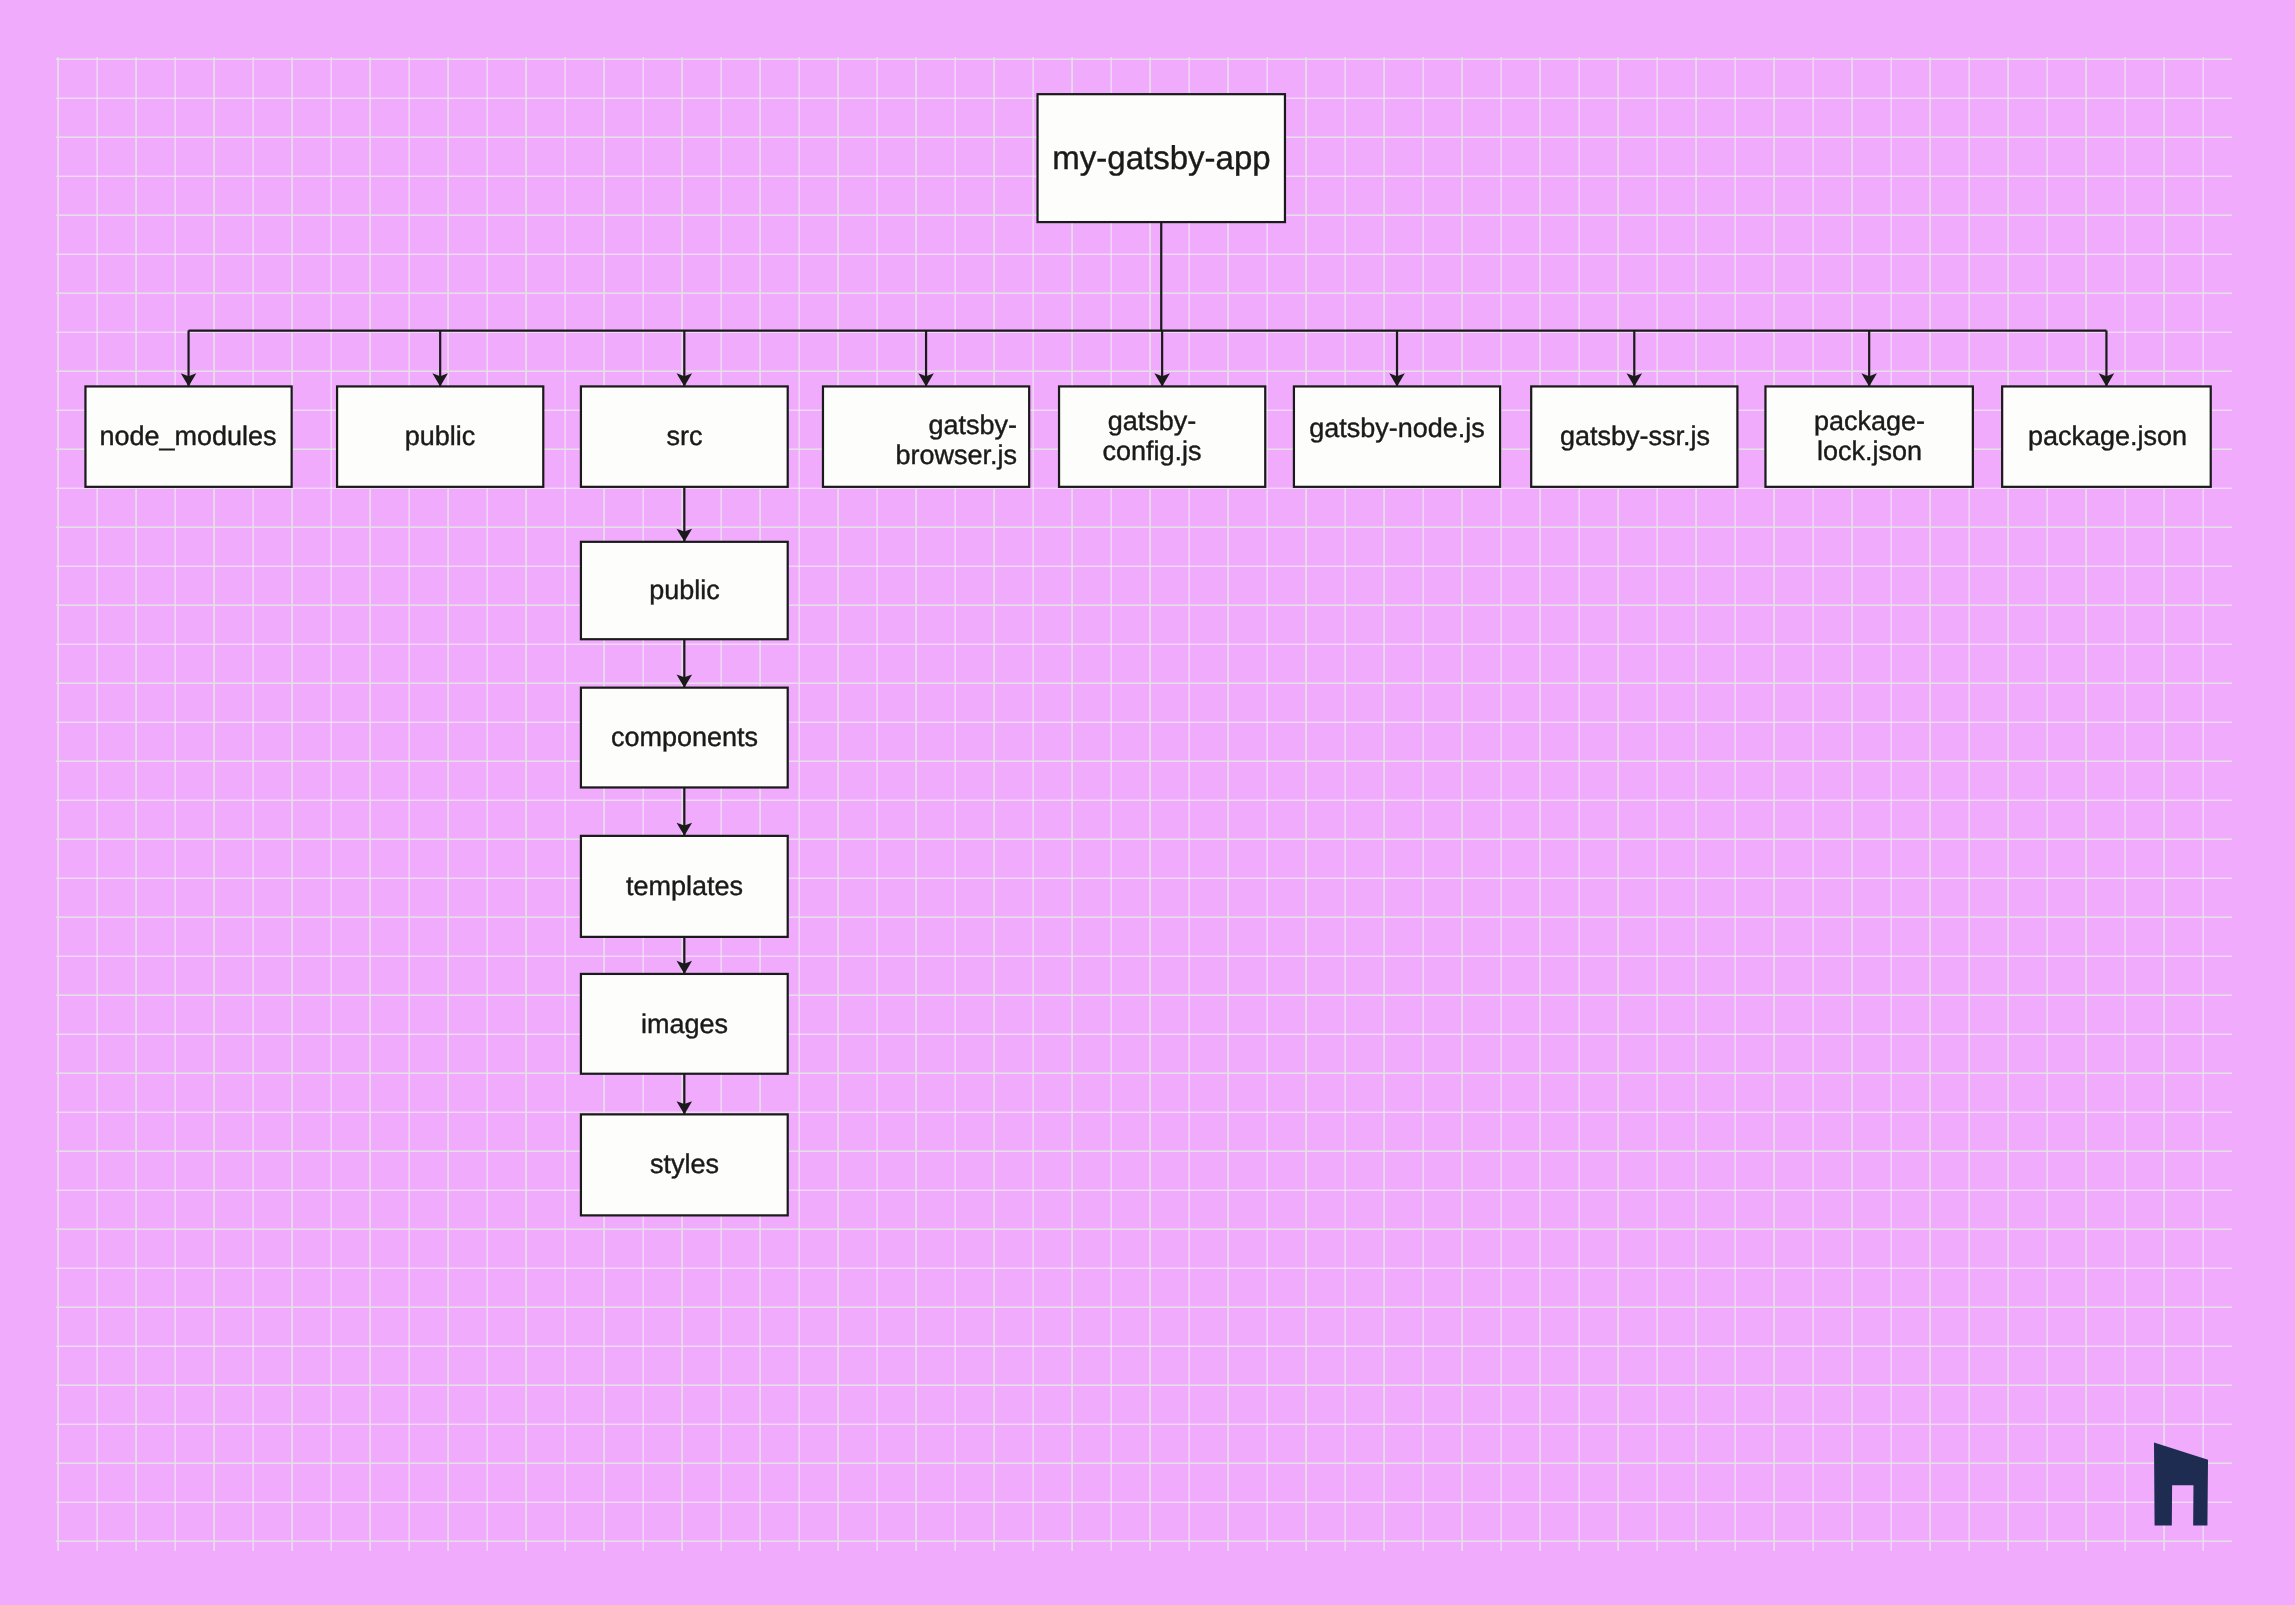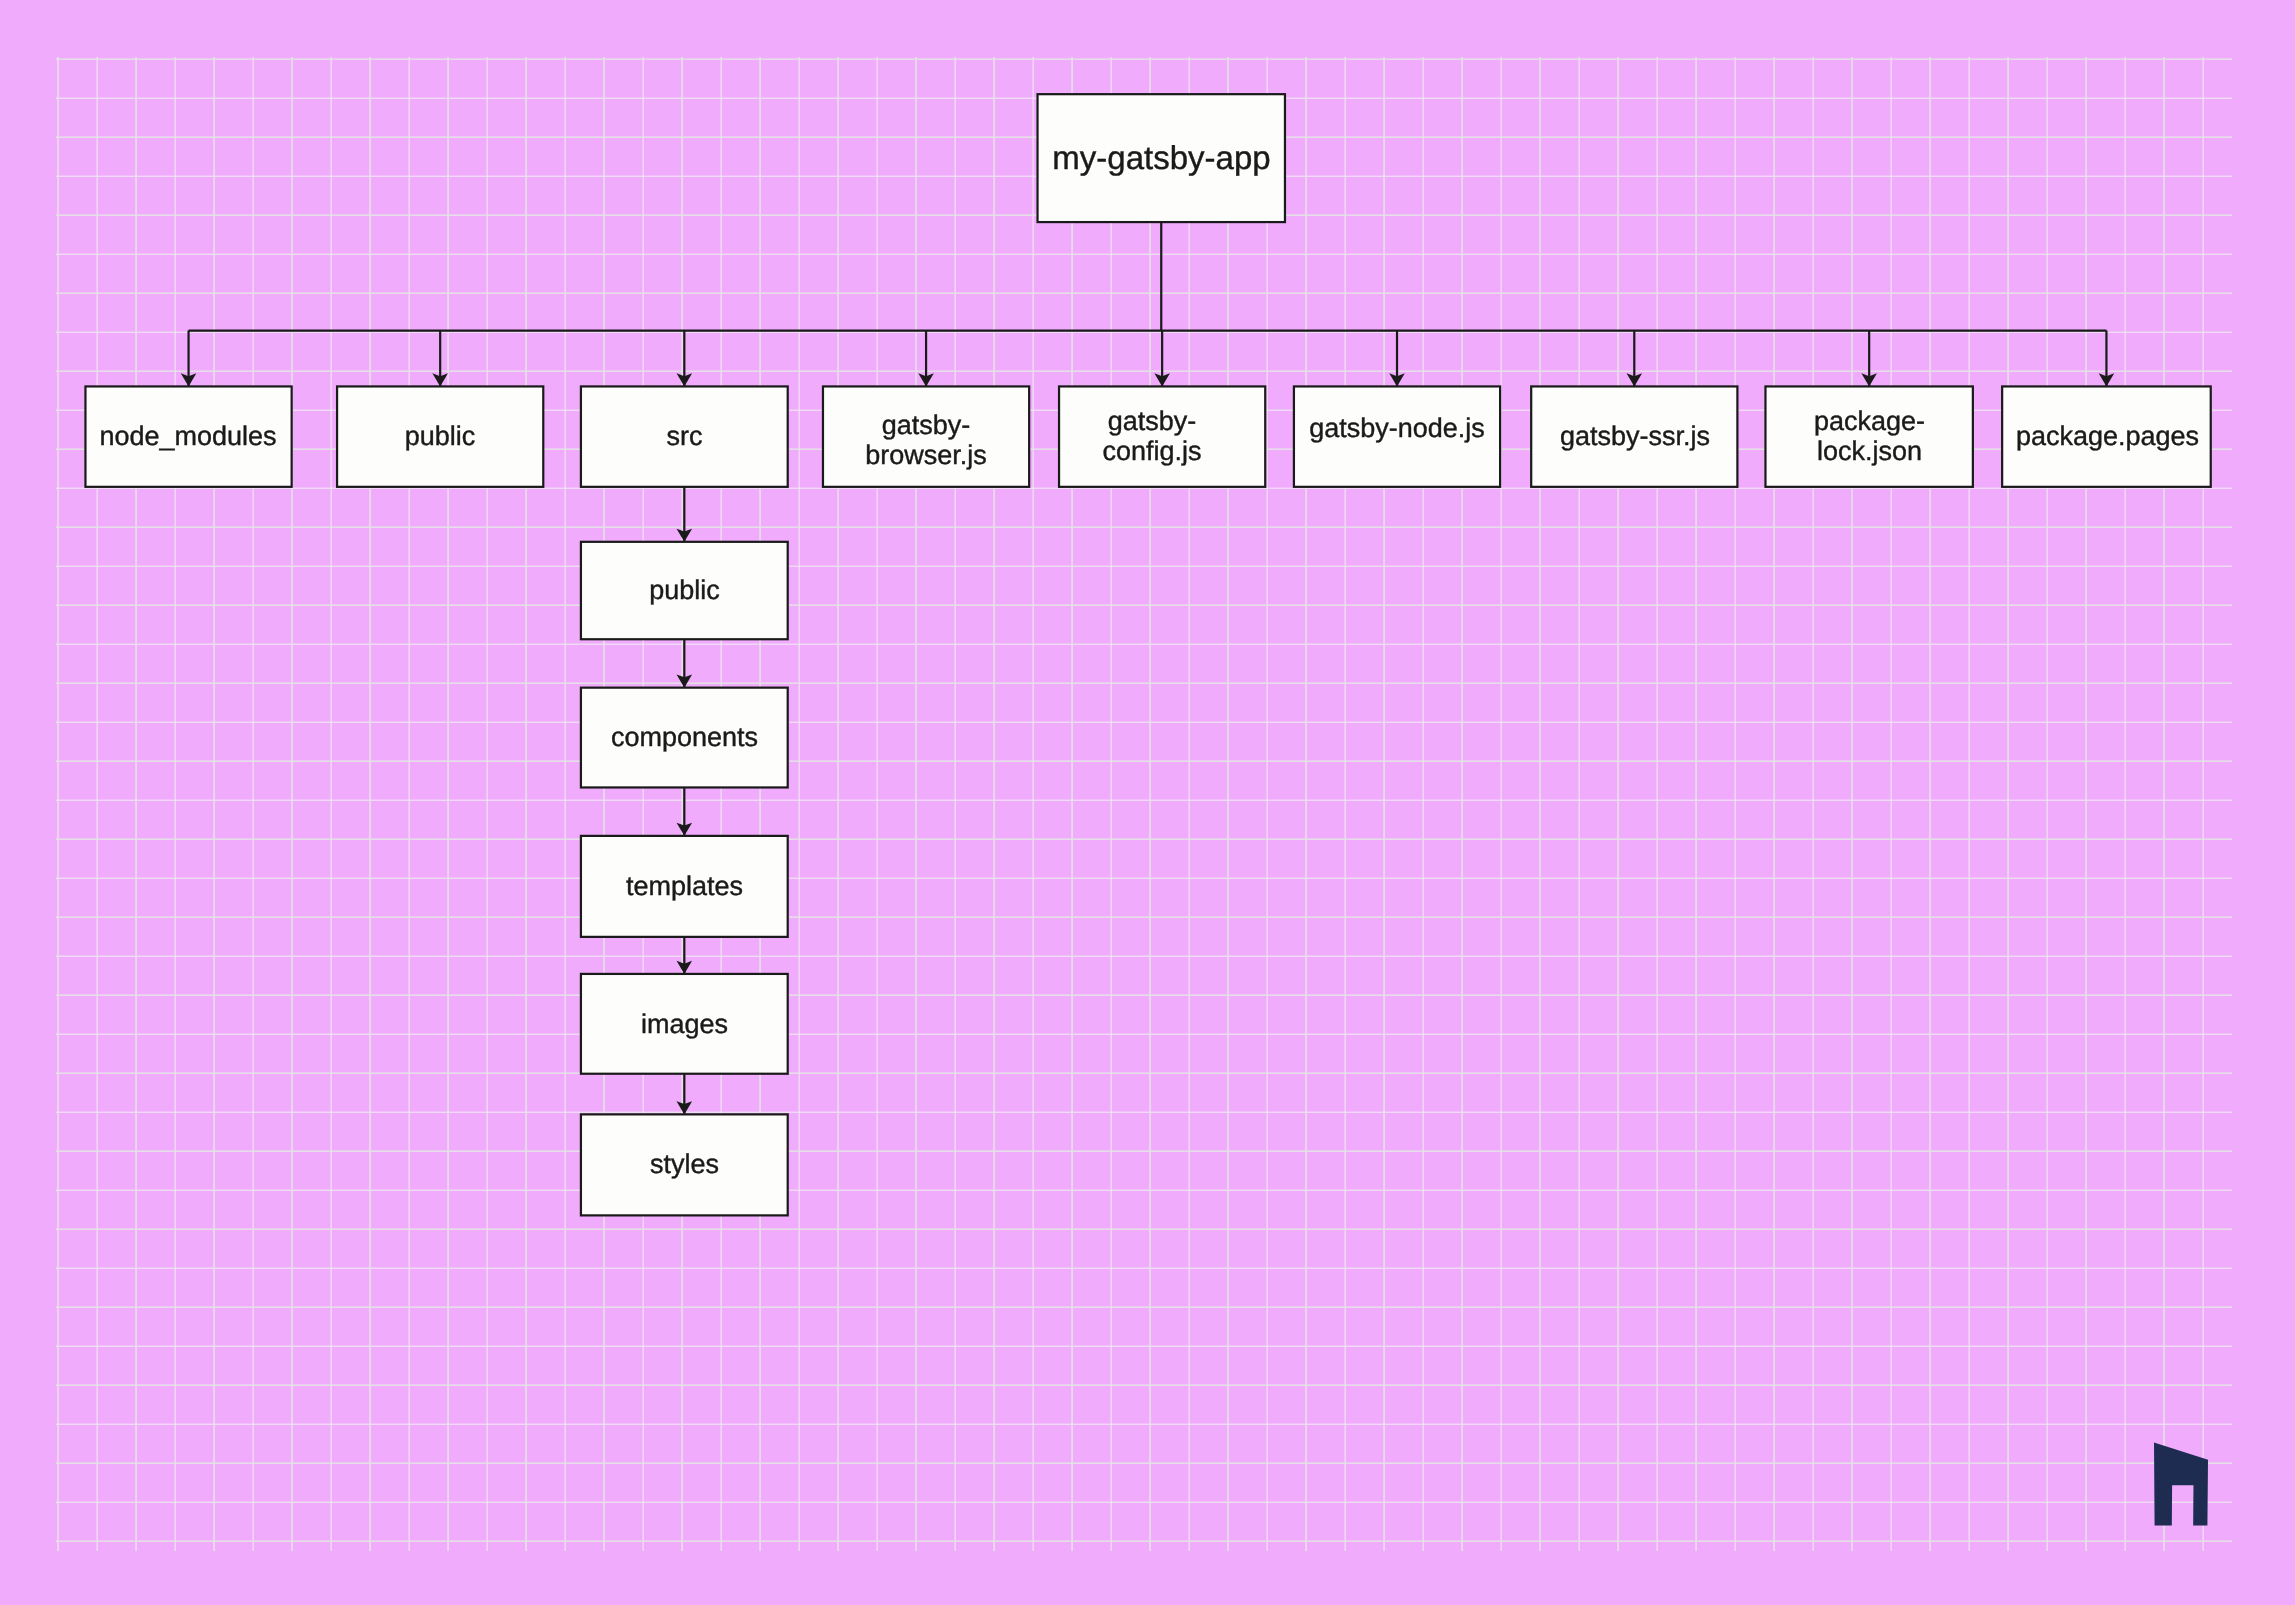--- a/index.html
+++ b/index.html
@@ -93,26 +93,26 @@
       <rect class="node-box" x="972.0" y="1629.0" width="346.0" height="167.0"></rect>
       <rect class="node-box" x="972.0" y="1864.0" width="346.0" height="169.0"></rect>
     </g>
   </svg>
 
   <div id="labels">
     <div class="label label-root" style="left:1038px;top:94px;width:247px;height:128px;">my-gatsby-app</div>
     <div class="label" style="left:85px;top:386px;width:206px;height:100px;">node_modules</div>
     <div class="label" style="left:337px;top:386px;width:206px;height:100px;">public</div>
     <div class="label" style="left:581px;top:386px;width:207px;height:100px;">src</div>
-    <div class="label" style="left:823px;top:386px;width:206px;height:108px;">gatsby-browser.js</div>
+    <div class="label" style="left:823px;top:386px;width:206px;height:108px;text-align:right;">gatsby-browser.js</div>
     <div class="label" style="left:1059px;top:386px;width:186px;height:100px;">gatsby-config.js</div>
     <div class="label" style="left:1294px;top:386px;width:206px;height:84px;">gatsby-node.js</div>
     <div class="label" style="left:1532px;top:386px;width:206px;height:100px;">gatsby-ssr.js</div>
     <div class="label" style="left:1766px;top:386px;width:207px;height:100px;">package-lock.json</div>
-    <div class="label" style="left:2003px;top:386px;width:209px;height:100px;">package.pages</div>
+    <div class="label" style="left:2003px;top:386px;width:209px;height:100px;">package.json</div>
     <div class="label" style="left:581px;top:542px;width:207px;height:97px;">public</div>
     <div class="label" style="left:581px;top:687px;width:207px;height:100px;">components</div>
     <div class="label" style="left:581px;top:836px;width:207px;height:101px;border-radius:14px;">templates</div>
     <div class="label" style="left:581px;top:974px;width:207px;height:100px;">images</div>
     <div class="label" style="left:581px;top:1114px;width:207px;height:101px;">styles</div>
   </div>
 
   <svg id="logo" viewBox="0 0 91 140">
     <path d="M0 0 L91 29 L90 140 L66 140 L66.5 72 L30.5 72 L30 140 L1 140 Z" fill="#1d2c50"></path>
   </svg>

